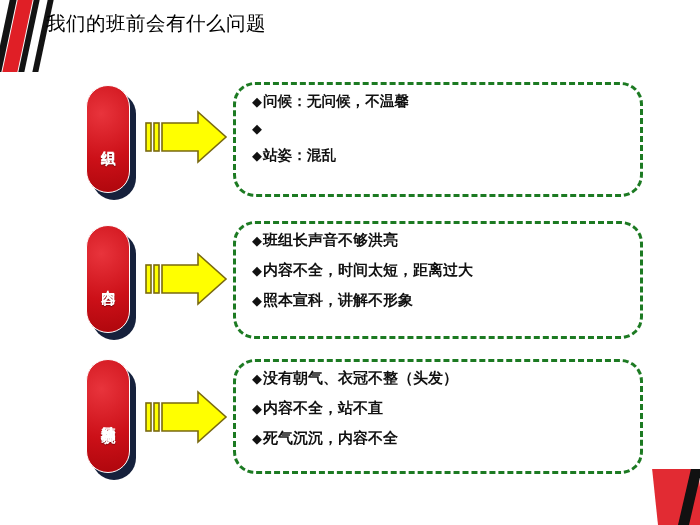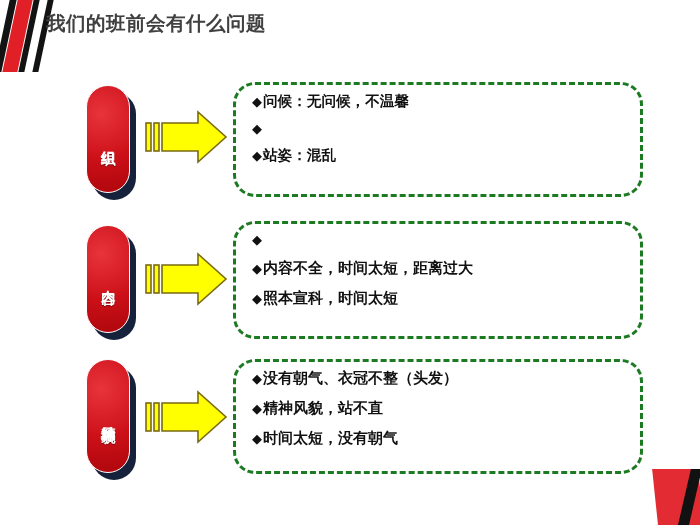--- a/index.html
+++ b/index.html
@@ -67,22 +67,22 @@
 
   
   #title-block {
     position: absolute;
     left: 46px;
     top: 12px;
     line-height: 1.22;
   }
   #title-block .tline {
     font-size: 19.5px;
-    font-weight: bold;
-    color: #404040;
+    font-weight: normal;
+    color: #000000;
     letter-spacing: .5px;
     white-space: nowrap;
   }
 
   
   .row {
     position: absolute;
     left: 0;
     width: 700px;
   }
@@ -249,28 +249,29 @@
     <svg width="84" height="56" viewBox="0 0 84 56">
       <rect x="1" y="14" width="5" height="28" fill="#ffff00" stroke="#7a6a10" stroke-width="1.6"></rect>
       <rect x="9" y="14" width="5" height="28" fill="#ffff00" stroke="#7a6a10" stroke-width="1.6"></rect>
       <path d="M17,14 L53,14 L53,3 L81,28 L53,53 L53,42 L17,42 Z" fill="#ffff00" stroke="#7a6a10" stroke-width="1.6" stroke-linejoin="miter"></path>
     </svg>
   </div>
 
   <div class="content-box">
     <div class="bullet-line">
       <span class="bmark">◆</span>
+      <span>班组长声音不够洪亮</span>
     </div>
     <div class="bullet-line">
       <span class="bmark">◆</span>
       <span>内容不全，时间太短，距离过大</span>
     </div>
     <div class="bullet-line">
       <span class="bmark">◆</span>
-      <span>照本宣科，时间太短</span>
+      <span>照本宣科，讲解不形象</span>
     </div>
   </div>
 </div>
 
 <div class="row r2">
   <div class="pill-wrap">
     <div class="pill-shadow"></div>
     <div class="pill">
       <span class="pill-label">精神风貌</span>
     </div>
@@ -284,20 +285,20 @@
     </svg>
   </div>
 
   <div class="content-box">
     <div class="bullet-line">
       <span class="bmark">◆</span>
       <span>没有朝气、衣冠不整（头发）</span>
     </div>
     <div class="bullet-line">
       <span class="bmark">◆</span>
-      <span>精神风貌，站不直</span>
-    </div>
-    <div class="bullet-line">
-      <span class="bmark">◆</span>
-      <span>时间太短，没有朝气</span>
+      <span>内容不全，站不直</span>
+    </div>
+    <div class="bullet-line">
+      <span class="bmark">◆</span>
+      <span>死气沉沉，内容不全</span>
     </div>
   </div>
 </div>
 
 </body></html>

